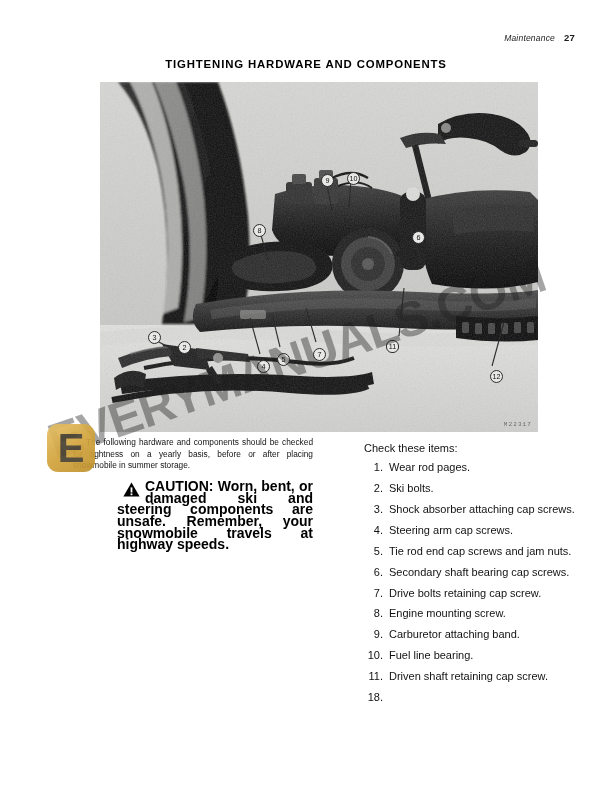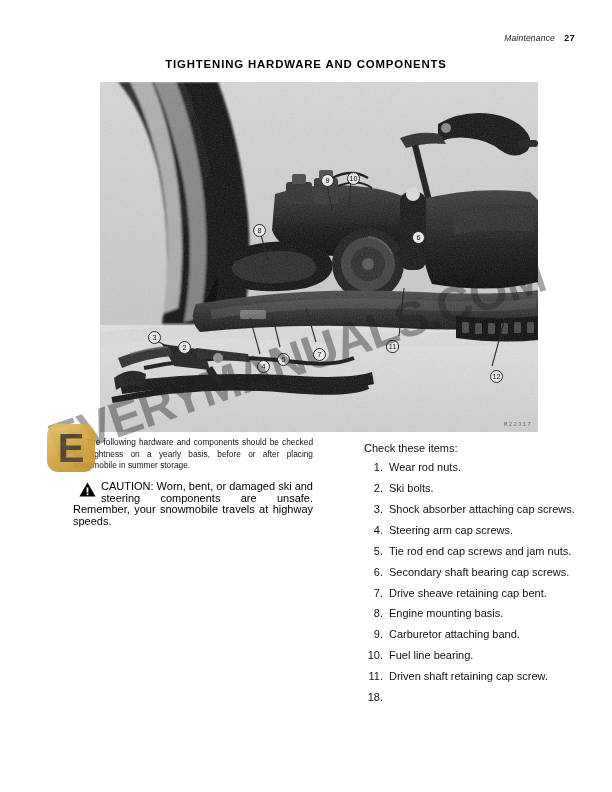--- a/index.html
+++ b/index.html
@@ -70,25 +70,26 @@
   .col-left{
     position:absolute; left:73px; top:437px; width:240px;
     font-size:8.3px; line-height:11.6px; color:#121212;
     text-align:justify;
   }
   .col-left p{margin:0 0 9.5px 0;text-indent:13px;}
 
   .caution{
     position:relative;
     margin-top:3px;
-    font-size:11px;
+    font-size:14px;
     line-height:11.6px;
     text-align:justify;
-    font-weight:normal;
+    font-weight:bold;
     color:#000;
+    margin-left:44px;
   }
   .caution .tri{
     float:left;
     width:17px;height:15px;
     margin:1px 5px 0 6px;
     position:relative;
   }
   .caution .tri svg{display:block;}
   .caution .ctext{display:block;}
 
@@ -313,28 +314,28 @@
           <rect x="7.6" y="11.4" width="1.8" height="1.8" fill="#ffffff"></rect>
         </svg>
       </span>
       <span class="ctext">CAUTION: Worn, bent, or damaged ski and steering components are unsafe. Remember, your snowmobile travels at highway speeds.</span>
     </div>
   </div>
 
   <div class="col-right">
     <p class="lead">Check these items:</p>
     <ul class="items">
-      <li><span class="num">1.</span><span>Wear rod nuts.</span></li>
+      <li><span class="num">1.</span><span>Wear rod pages.</span></li>
       <li><span class="num">2.</span><span>Ski bolts.</span></li>
       <li><span class="num">3.</span><span>Shock absorber attaching cap screws.</span></li>
       <li><span class="num">4.</span><span>Steering arm cap screws.</span></li>
       <li><span class="num">5.</span><span>Tie rod end cap screws and jam nuts.</span></li>
       <li><span class="num">6.</span><span>Secondary shaft bearing cap screws.</span></li>
-      <li><span class="num">7.</span><span>Drive sheave retaining cap bent.</span></li>
-      <li><span class="num">8.</span><span>Engine mounting basis.</span></li>
+      <li><span class="num">7.</span><span>Drive bolts retaining cap screw.</span></li>
+      <li><span class="num">8.</span><span>Engine mounting screw.</span></li>
       <li><span class="num">9.</span><span>Carburetor attaching band.</span></li>
       <li><span class="num">10.</span><span>Fuel line bearing.</span></li>
       <li><span class="num">11.</span><span>Driven shaft retaining cap screw.</span></li>
       <li><span class="num">18.</span></li>
     </ul>
   </div>
 
   <div class="wm">
     <div class="wm-text">EVERYMANUALS.COM</div>
     <div class="wm-badge">

